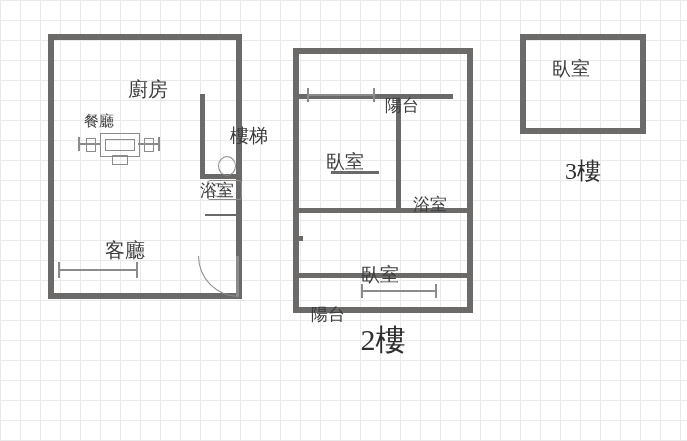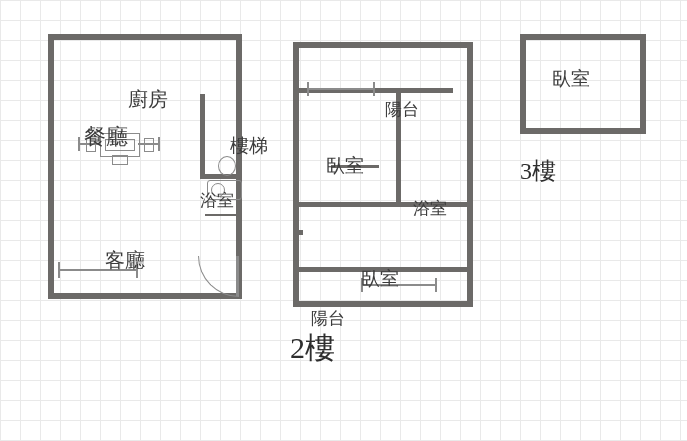--- a/index.html
+++ b/index.html
@@ -43,27 +43,27 @@
   .plan { position: absolute; }
   .wall {
     position: absolute;
     background: #6c6a68;
   }
   .room-label {
     position: absolute;
     font-family: "Liberation Serif", serif;
     color: #3c3c3c;
     white-space: nowrap;
-    margin-top: 10px;
   }
   .floor-label {
     position: absolute;
     font-family: "Liberation Serif", serif;
     color: #2e2e2e;
     white-space: nowrap;
+    text-align: center;
   }
   .fixture { position: absolute; }
   .fx-line { position: absolute; background: #8b8b8b; }
   .fx-box {
     position: absolute;
     border: 1.5px solid #8b8b8b;
     background: transparent;
   }
   .fx-round {
     position: absolute;
@@ -75,21 +75,21 @@
     position: absolute;
     border: 1.5px solid #8b8b8b;
     border-top: none;
     border-right: none;
     border-radius: 0 0 0 100%;
     background: transparent;
   }
 
   
   #floor1 { left: 48px; top: 34px; width: 194px; height: 265px; }
-  #floor2 { left: 293px; top: 42px; width: 180px; height: 265px; }
+  #floor2 { left: 293px; top: 48px; width: 180px; height: 265px; }
   #floor3 { left: 520px; top: 34px; width: 126px; height: 100px; }
 </style>
 </head>
 <body>
 
 <div id="stage">
 
 
   <div class="plan" id="floor1">
 
@@ -125,21 +125,21 @@
     <div class="fixture" style="left:10px;top:228px;width:80px;height:16px;">
       <div class="fx-line" style="left:0;top:7px;width:80px;height:2px;"></div>
       <div class="fx-line" style="left:0;top:0;width:2px;height:16px;"></div>
       <div class="fx-line" style="left:78px;top:0;width:2px;height:16px;"></div>
     </div>
 
     <div class="door-arc" style="left:150px;top:222px;width:40px;height:40px;"></div>
     <div class="fx-line" style="left:188px;top:222px;width:3px;height:40px;background:#8b8b8b;"></div>
 
     <div class="room-label" style="left:80px;top:42px;font-size:20px;text-align:right;">廚房</div>
-    <div class="room-label" style="left:36px;top:78px;font-size:22px;">餐廳</div>
+    <div class="room-label" style="left:36px;top:78px;font-size:15px;">餐廳</div>
     <div class="room-label" style="left:134px;top:89px;font-size:19px;padding-left:48px;">樓梯</div>
     <div class="room-label" style="left:152px;top:145px;font-size:17px;">浴室</div>
     <div class="room-label" style="left:57px;top:203px;font-size:20px;">客廳</div>
   </div>
 
 
   <div class="plan" id="floor2">
     <div class="wall" style="left:0;top:0;width:180px;height:6px;"></div>
     <div class="wall" style="left:0;top:0;width:6px;height:265px;"></div>
     <div class="wall" style="left:174px;top:0;width:6px;height:265px;"></div>
@@ -169,21 +169,21 @@
       <div class="fx-line" style="left:74px;top:0;width:2px;height:14px;"></div>
     </div>
 
     <div class="room-label" style="left:92px;top:46px;font-size:17px;">陽台</div>
     <div class="room-label" style="left:33px;top:101px;font-size:19px;">臥室</div>
     <div class="room-label" style="left:120px;top:145px;font-size:17px;">浴室</div>
     <div class="room-label" style="left:68px;top:214px;font-size:19px;">臥室</div>
     <div class="room-label" style="left:18px;top:255px;font-size:17px;">陽台</div>
   </div>
 
-  <div class="floor-label" style="left:290px;top:328px;width:186px;font-size:30px;">2樓</div>
+  <div class="floor-label" style="left:290px;top:320px;width:186px;font-size:30px;">2樓</div>
 
   <div class="plan" id="floor3">
     <div class="wall" style="left:0;top:0;width:126px;height:6px;"></div>
     <div class="wall" style="left:0;top:0;width:6px;height:100px;"></div>
     <div class="wall" style="left:120px;top:0;width:6px;height:100px;"></div>
     <div class="wall" style="left:0;top:94px;width:126px;height:6px;"></div>
     <div class="room-label" style="left:32px;top:22px;font-size:19px;">臥室</div>
   </div>
 
   <div class="floor-label" style="left:520px;top:155px;width:126px;font-size:24px;">3樓</div>

